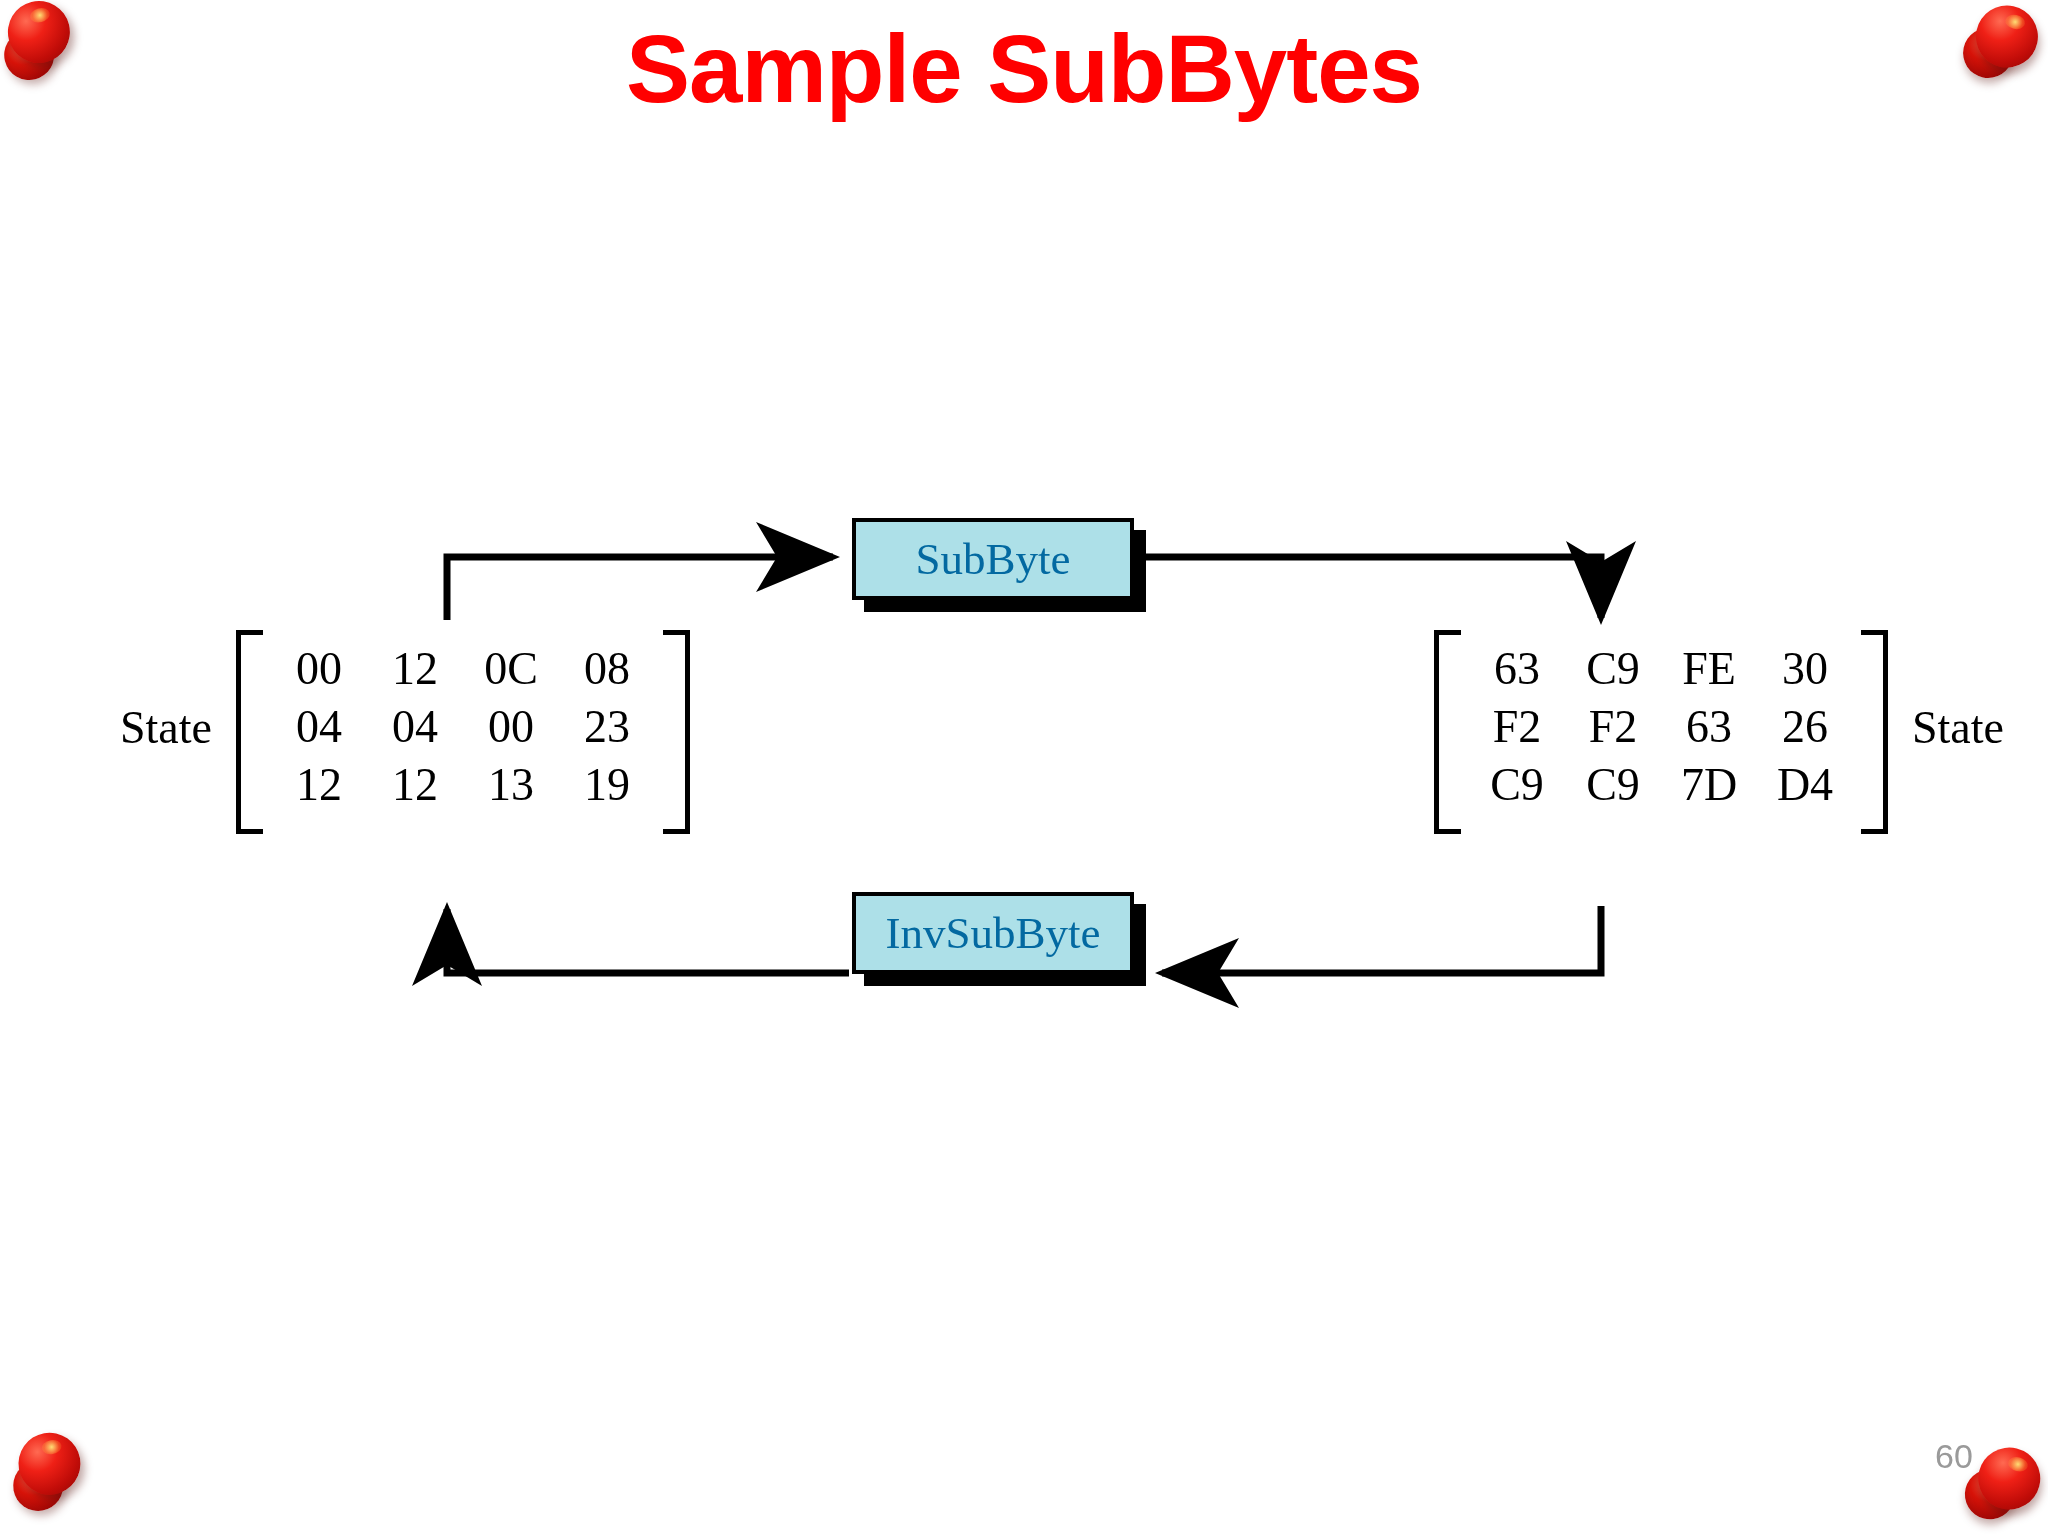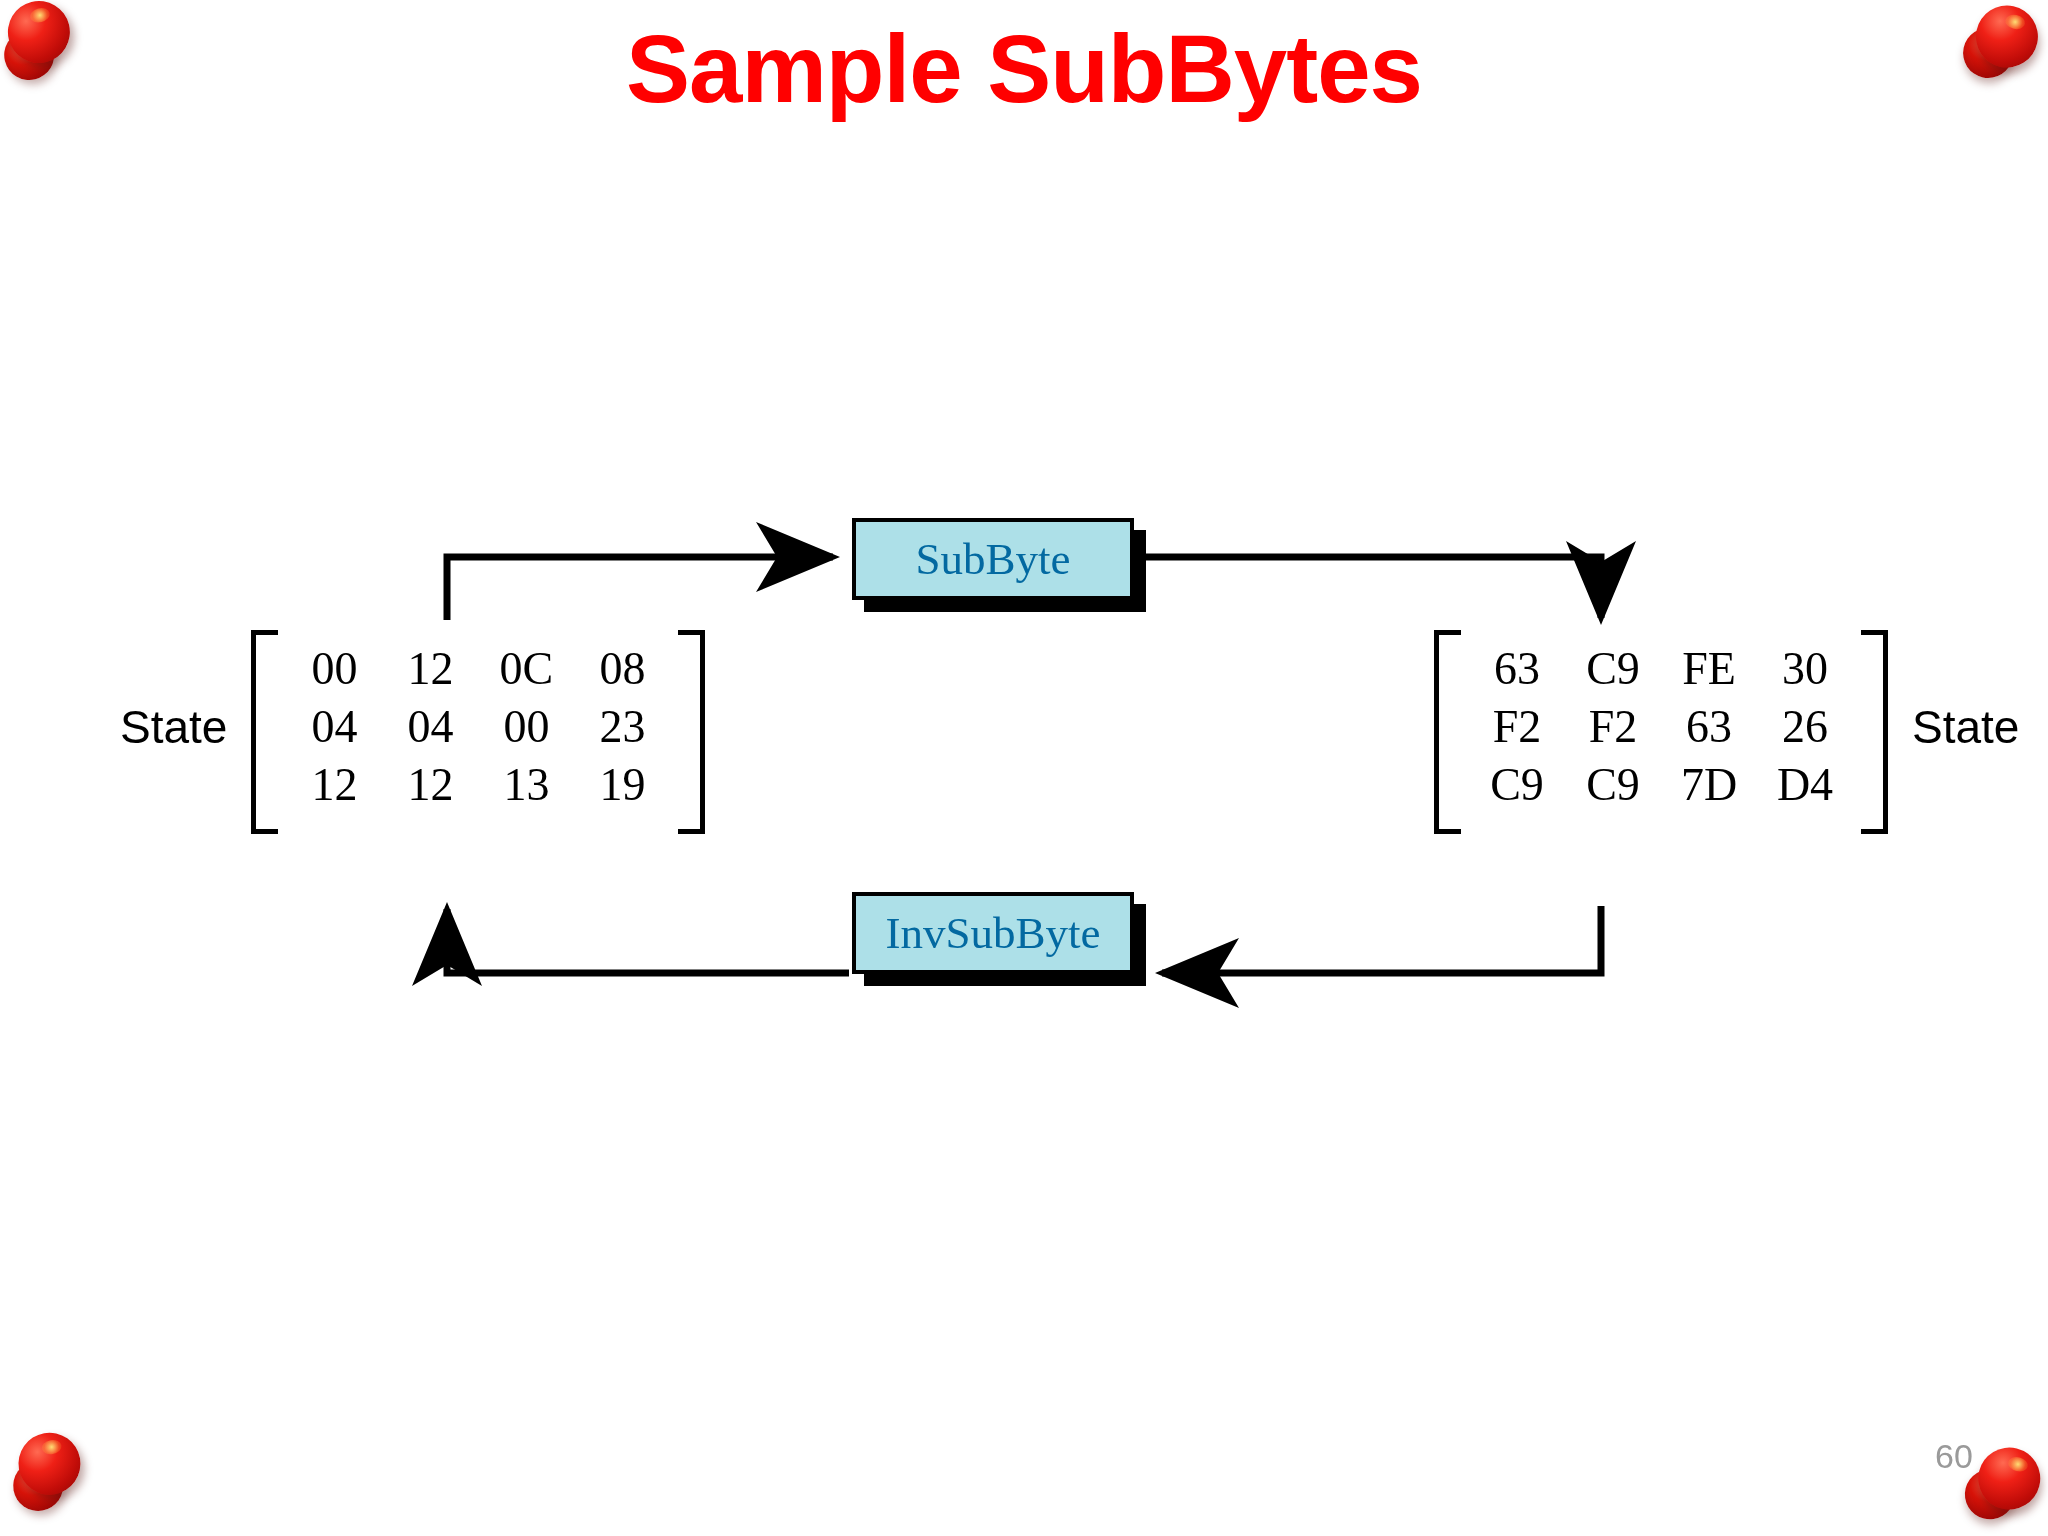--- a/index.html
+++ b/index.html
@@ -87,21 +87,21 @@
   
   .matrix-group {
     position: absolute;
     display: flex;
     align-items: center;
   }
   #left-matrix-group  { left: 120px;  top: 630px; }
   #right-matrix-group { left: 1390px; top: 630px; margin-left: 44px; }
 
   .state-label {
-    font-family: Liberation Sans, sans-serif;
+    font-family: Liberation Serif, serif;
     font-size: 46px;
     color: #000000;
     white-space: nowrap;
   }
   .state-label.left  { margin-right: 24px; }
   .state-label.right { margin-left: 24px; }
 
   .matrix {
     position: relative;
     padding: 10px 7px;

